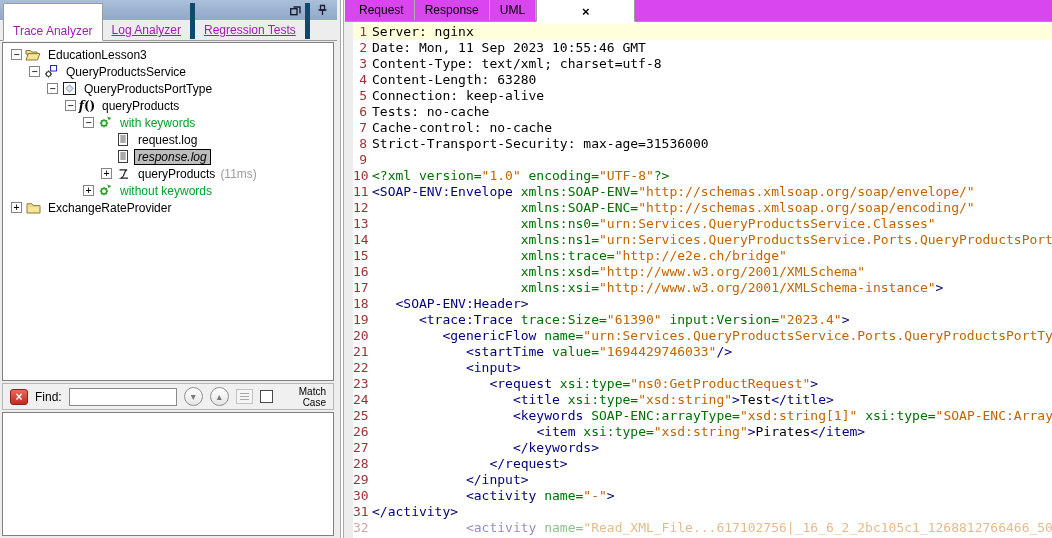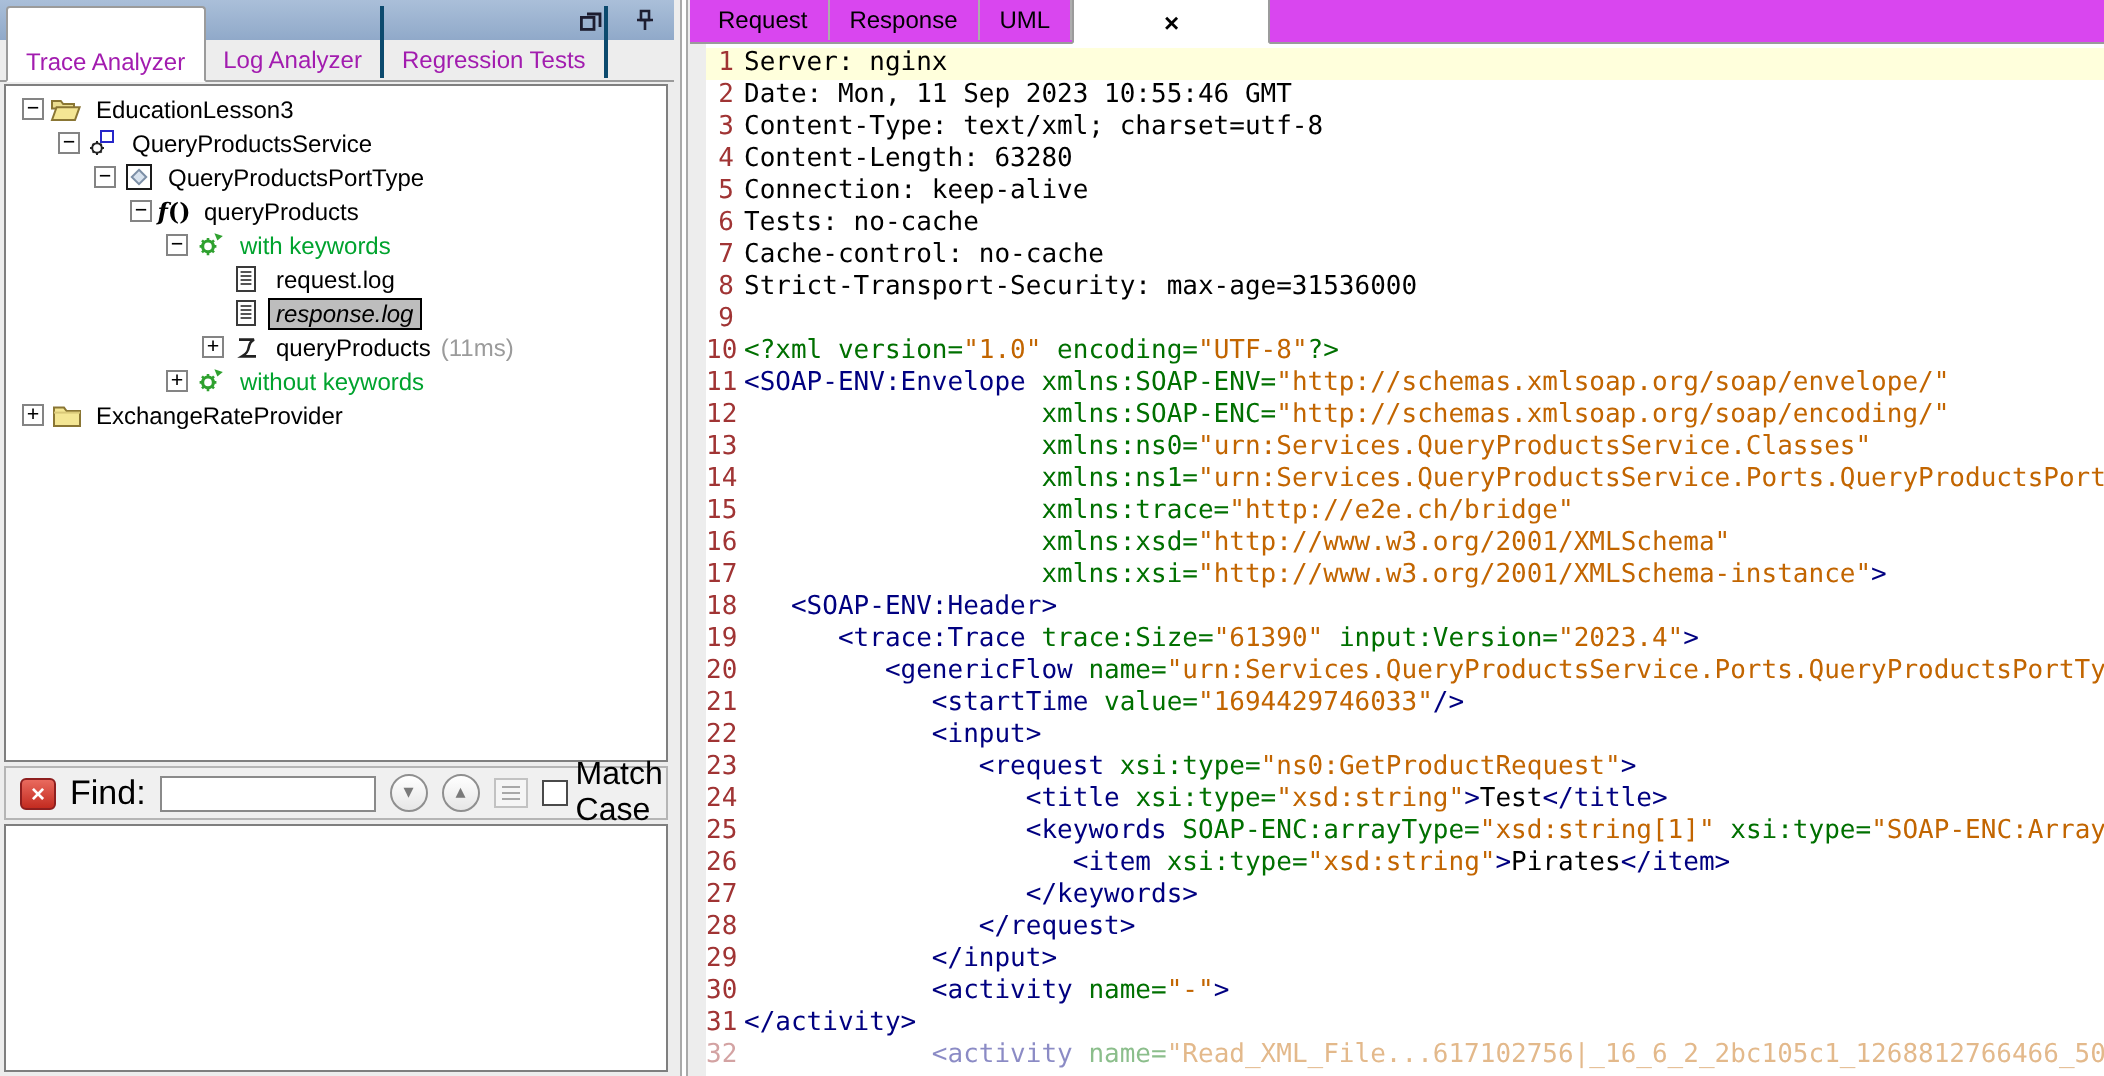--- a/index.html
+++ b/index.html
@@ -12,21 +12,21 @@
   .titlebar { height:20px; flex:none; background:linear-gradient(#AABFD9,#90A9C9);
               display:flex; align-items:center; padding:0 7px; font-size:12px; color:#000; }
   .titlebar .title { flex:1; }
   .tbicon { width:15px; height:13px; margin-left:12px; display:flex; align-items:center; justify-content:center; cursor:default; }
 
   .ltabs { height:21px; flex:none; display:flex; align-items:flex-end; background:#EDEDED;
            border-bottom:1px solid #9B9B9B; padding-left:3px; }
   .ltab { font-size:12px; padding:20px 9px 2px 9px; color:#a21caf; position:relative; cursor:default; }
   .ltab.active { background:#FFF; border:1px solid #9B9B9B; border-bottom:1px solid #FFF;
                  margin-bottom:-1px; border-radius:2px 2px 0 0; z-index:2; }
-  .ltab:not(.active) { border-right:2px solid #0c4a6e; margin-bottom:1px; }
+  .ltab:not(.active) { border-right:5px solid #0c4a6e; margin-bottom:1px;text-decoration:underline; }
 
   .tree-wrap { flex:1; margin:1px 3px 0 2px; background:#FFF; border:1px solid #7F7F7F;
                overflow:hidden; padding-top:3px; }
   .trow { height:17px; display:flex; align-items:center; font-size:12px; white-space:nowrap; cursor:default; }
   .indent { flex:none; }
   .exp { flex:none; width:11px; height:11px; border:1px solid #848484; background:#FFF;
          display:flex; align-items:center; justify-content:center;
          font:10px/9px "DejaVu Sans Mono", monospace; color:#000; }
   .noexp { flex:none; width:11px; height:11px; }
   .ticon { flex:none; width:16px; height:14px; margin:0 4px 0 3px; display:flex; align-items:center; justify-content:center; }
@@ -35,31 +35,31 @@
   .lbl { padding:0 3px; color:#000; }
   .lbl.green { color:#00A32E; }
   .lbl.selected { background:#BDBDBD; outline:1px solid #000;font-style:italic; }
   .suffix { color:#9B9B9B; padding-left:2px; }
 
   .findbar { height:27px; flex:none; margin:2px 3px 0 2px; background:#F0F0F0;
              border:1px solid #B5B5B5; display:flex; align-items:center; gap:7px; padding:0 7px; }
   .closebtn { width:18px; height:16px; flex:none; background:linear-gradient(#E96A5E,#C32B20);
               border:1px solid #8E1F1F; border-radius:3px; color:#FFF; font-weight:bold;
               font-size:12px; line-height:1; display:flex; align-items:center; justify-content:center; cursor:default; }
-  .findlabel { font-size:17px;text-align:center; }
+  .findlabel { font-size:12px;text-align:center; }
   .find-input { width:108px; height:18px; border:1px solid #8A8A8A; background:#FFF; font-size:12px; padding:0 3px; }
   .circbtn { width:19px; height:19px; flex:none; border-radius:50%; border:1px solid #8F8F8F;
              background:linear-gradient(#FFF,#E6E6E6); color:#7A7A7A; font-size:10px; line-height:1;
              display:flex; align-items:center; justify-content:center; cursor:default; }
   .listbtn { width:17px; height:15px; flex:none; border:1px solid #C2C2C2; background:#F5F5F5;
              display:flex; align-items:center; justify-content:center; cursor:default; }
   .listlines { width:9px; height:8px;
                background:repeating-linear-gradient(to bottom,#A8A8A8 0 1px,transparent 1px 3px); }
   .cb { width:13px; height:13px; flex:none; border:1px solid #4A4A4A; background:#FFF; }
-  .cblabel { font-size:16px; margin-left:-3px; }
+  .cblabel { font-size:10px; margin-left:-3px;text-align:right; }
 
   .bottom-panel { height:124px; flex:none; margin:2px 3px 2px 2px; background:#FFF; border:1px solid #7F7F7F; }
 
   
   .splitter { width:8px; flex:none; position:relative; }
   .splitter::after { content:""; position:absolute; left:3px; top:0; bottom:0; width:2px;
                      background:#FFF; border-left:1px solid #A9A9A9; border-right:1px solid #A9A9A9; }
 
   
   .right { flex:1; min-width:0; display:flex; flex-direction:column; }

